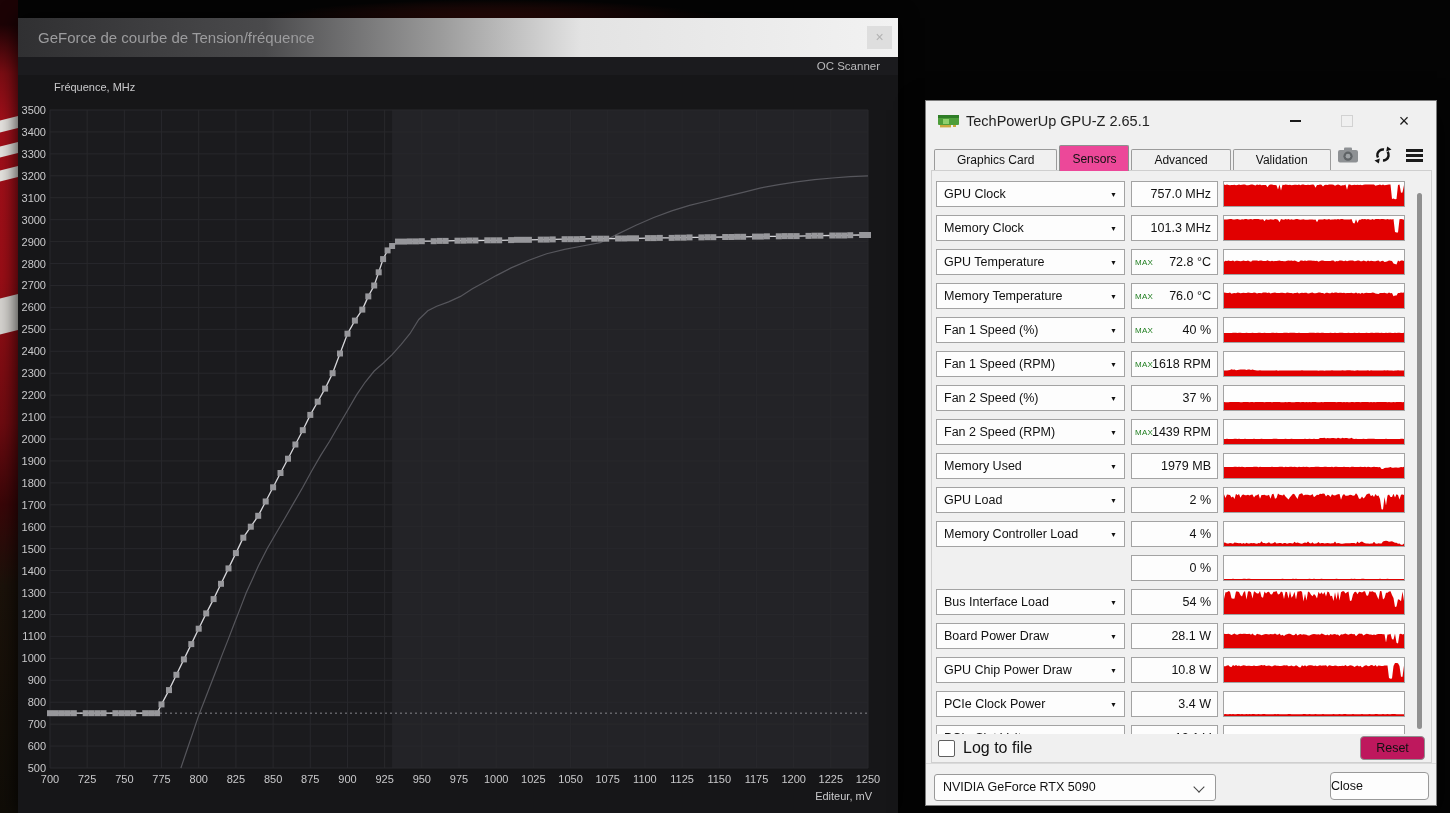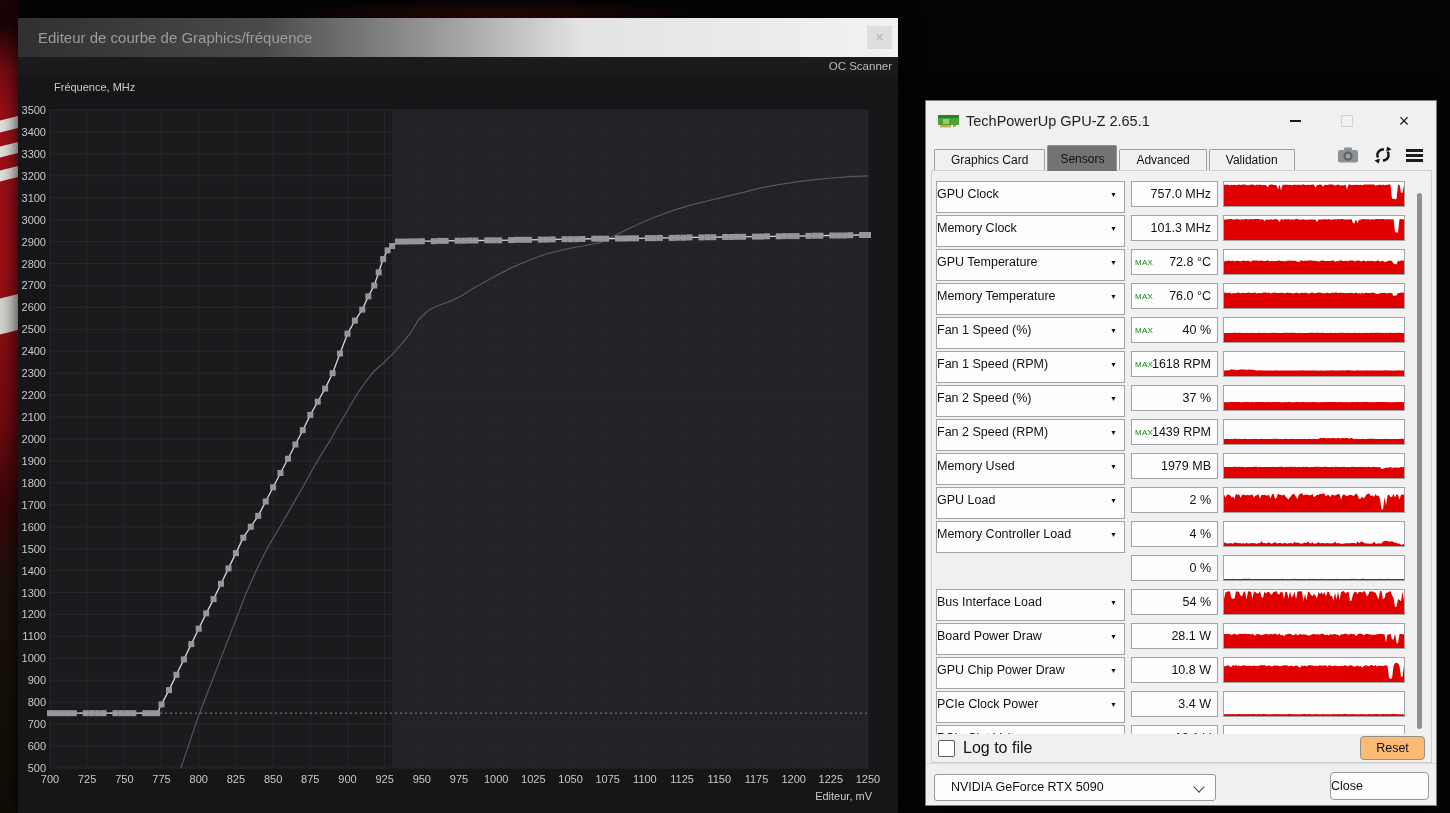--- a/index.html
+++ b/index.html
@@ -16,82 +16,82 @@
 
   
   #curve-editor{position:absolute;left:18px;top:18px;width:880px;height:795px;
     background:#161618;box-shadow:0 0 18px rgba(0,0,0,.9)}
   #ce-titlebar{position:absolute;left:0;top:0;width:100%;height:39px;
     background:linear-gradient(90deg,#303032 0%,#4a4a4c 28%,#9b9b9b 48%,#e3e3e3 64%,#f2f2f2 100%)}
   #ce-title{position:absolute;left:20px;top:0;line-height:39px;font-size:15px;color:#9c9c9e;white-space:nowrap}
   #ce-close{position:absolute;right:6px;top:8px;width:25px;height:23px;background:#dedede;
     color:#b2b2b2;font-size:14px;text-align:center;line-height:23px;cursor:default}
   #ce-toolbar{position:absolute;left:0;top:39px;width:100%;height:18px;background:#1b1b1e;
-    color:#bababc;font-size:11.5px;line-height:18px;text-align:right;box-sizing:border-box;padding-right:6px}
+    color:#bababc;font-size:11.5px;line-height:18px;text-align:right;box-sizing:border-box;padding-right:18px}
   #ce-chart{position:absolute;left:0;top:57px;width:880px;height:738px}
   #vf-svg{position:absolute;left:0;top:-57px;width:880px;height:795px}
   .ylab{position:absolute;left:36px;top:6px;font-size:11px;color:#c9c9cb}
   .xlab{position:absolute;right:26px;top:715px;font-size:11px;color:#c9c9cb}
 
   
   #gpuz{position:absolute;left:925px;top:100px;width:512px;height:706px;background:#f0f0f0;
     border:1px solid #7c7c7c;border-radius:0;box-sizing:border-box;
     box-shadow:0 10px 26px rgba(0,0,0,.9);overflow:hidden}
   #gz-icon{position:absolute;left:12px;top:12px;width:21px;height:16px}
   #gz-title{position:absolute;left:40px;top:0;line-height:40px;font-size:14.5px;color:#222;white-space:nowrap}
   .gz-btn{position:absolute;top:0;width:46px;height:40px;display:flex;align-items:center;justify-content:center}
   #btn-min{left:346px}#btn-max{left:398px}#btn-close-gz{left:450px;width:56px;font-size:18px;color:#1a1a1a}
   #btn-min .bar{width:11px;height:1.5px;background:#1a1a1a}
   #btn-max .box{width:10px;height:10px;border:1.4px solid #d2d2d2}
   #gz-tabs{position:absolute;left:8px;top:44px;height:26px;display:flex;align-items:flex-end}
-  .gz-tab{padding:3px 16px 4px;font-size:12px;color:#111;background:#f0f0f0;
+  .gz-tab{padding:3px 22px 4px;font-size:12px;color:#111;background:#f0f0f0;
     border:1px solid #9b9b9b;border-bottom:none;border-radius:2px 2px 0 0;margin-right:2px}
-  .gz-tab.active{background:#737373;padding:6px 12px 5px;position:relative;z-index:3;border-color:#8f8f8f}
+  .gz-tab.active{background:#ec4899;padding:6px 12px 5px;position:relative;z-index:3;border-color:#8f8f8f}
   .tool-icon{position:absolute;top:46px}
   #ic-camera{left:412px}#ic-refresh{left:448px;top:45px}#ic-menu{left:480px;top:48px}
   #ic-menu .bar{width:17px;height:2.6px;background:#1b1b1b;margin-bottom:2.6px}
   #gz-frame{position:absolute;left:5px;top:69px;width:501px;height:593px;border:1px solid #cfcfcf;box-sizing:border-box}
   #gz-rows{position:absolute;left:10px;top:80px;width:472px;height:553px;overflow:hidden}
   .srow{position:relative;height:26px;margin-bottom:8px}
-  .sname{position:absolute;left:0;top:0;width:189px;height:32px;box-sizing:border-box;background:#fdfdfd;
-    border:1px solid #a3a3a3;font-size:12.5px;color:#111;line-height:24px;white-space:nowrap}
+  .sname{position:absolute;left:0;top:0;width:189px;height:26px;box-sizing:border-box;background:#fdfdfd;
+    border:1px solid #a3a3a3;font-size:12.5px;color:#111;line-height:24px;padding-left:7px;white-space:nowrap}
   .varrow{position:absolute;right:7px;top:0;font-size:7px;line-height:25px;color:#111}
   .sval{position:absolute;left:195px;top:0;width:87px;height:26px;box-sizing:border-box;background:#fdfdfd;
     border:1px solid #a3a3a3;font-size:12.5px;color:#111;text-align:right;padding-right:6px;line-height:24px;white-space:nowrap}
   .smax{position:absolute;left:3px;top:1px;font-size:8px;color:#1e7d1e;letter-spacing:.3px}
   .sgraph{position:absolute;left:287px;top:0;width:182px;height:26px;box-sizing:border-box;background:#fefefe;border:1px solid #a3a3a3}
   .sgraph svg{display:block;width:180px;height:24px}
   #gz-scroll{position:absolute;left:491px;top:92px;width:5px;height:536px;background:#909090;border-radius:3px}
   #gz-log{position:absolute;left:12px;top:638px;display:flex;align-items:center}
   #gz-check{width:15px;height:15px;background:#fff;border:1px solid #5f5f5f;border-radius:2px;margin-right:8px}
   #gz-log span{font-size:16px;color:#111}
-  #gz-reset{position:absolute;left:434px;top:635px;width:65px;height:24px;background:#fdba74;border:1px solid #8f8f8f;
+  #gz-reset{position:absolute;left:434px;top:635px;width:65px;height:24px;background:#be185d;border:1px solid #8f8f8f;
     border-radius:4px;font-size:12.5px;color:#111;text-align:center;line-height:22px;box-sizing:border-box}
   #gz-bottom{position:absolute;left:0;top:662px;width:100%;height:44px;border-top:1px solid #dadada}
   #gz-select{position:absolute;left:8px;top:10px;width:282px;height:27px;box-sizing:border-box;background:#fdfdfd;
-    border:1px solid #999;border-radius:3px;font-size:12.5px;color:#111;line-height:25px;padding-left:16px}
+    border:1px solid #999;border-radius:3px;font-size:12.5px;color:#111;line-height:25px;padding-left:8px}
   #gz-select .chev{position:absolute;right:12px;top:8px;width:7px;height:7px;border-right:1.4px solid #444;
     border-bottom:1.4px solid #444;transform:rotate(45deg)}
   #gz-close{position:absolute;right:7px;top:8px;width:99px;height:28px;background:#fdfdfd;border:1px solid #999;
     border-radius:4px;font-size:12.5px;color:#111;text-align:left;line-height:26px;box-sizing:border-box}
 </style>
 </head>
 <body>
 
 <div id="wallpaper">
   <div class="stripe" style="top:118px;height:12px"></div>
   <div class="stripe" style="top:144px;height:11px"></div>
   <div class="stripe" style="top:168px;height:11px"></div>
   <div class="stripe" style="top:296px;height:36px;background:#d6d4d0"></div>
 </div>
 <div id="glow"></div>
 
 <div id="curve-editor">
   <div id="ce-titlebar">
-    <span id="ce-title">Editeur de courbe de Graphics/fréquence</span>
+    <span id="ce-title">GeForce de courbe de Tension/fréquence</span>
     <div id="ce-close">×</div>
   </div>
   <div id="ce-toolbar">OC Scanner</div>
   <div id="ce-chart">
     <svg id="vf-svg">
         <rect x="32" y="92" width="818" height="658" fill="#1b1b1e"></rect>
         <rect x="374.07272727272726" y="92" width="475.92727272727274" height="658" fill="#232327"></rect>
         <line x1="32" y1="92" x2="32" y2="750" stroke="#28282c" stroke-width="1"></line>
         <line x1="69.18181818181819" y1="92" x2="69.18181818181819" y2="750" stroke="#28282c" stroke-width="1"></line>
         <line x1="106.36363636363636" y1="92" x2="106.36363636363636" y2="750" stroke="#28282c" stroke-width="1"></line>

